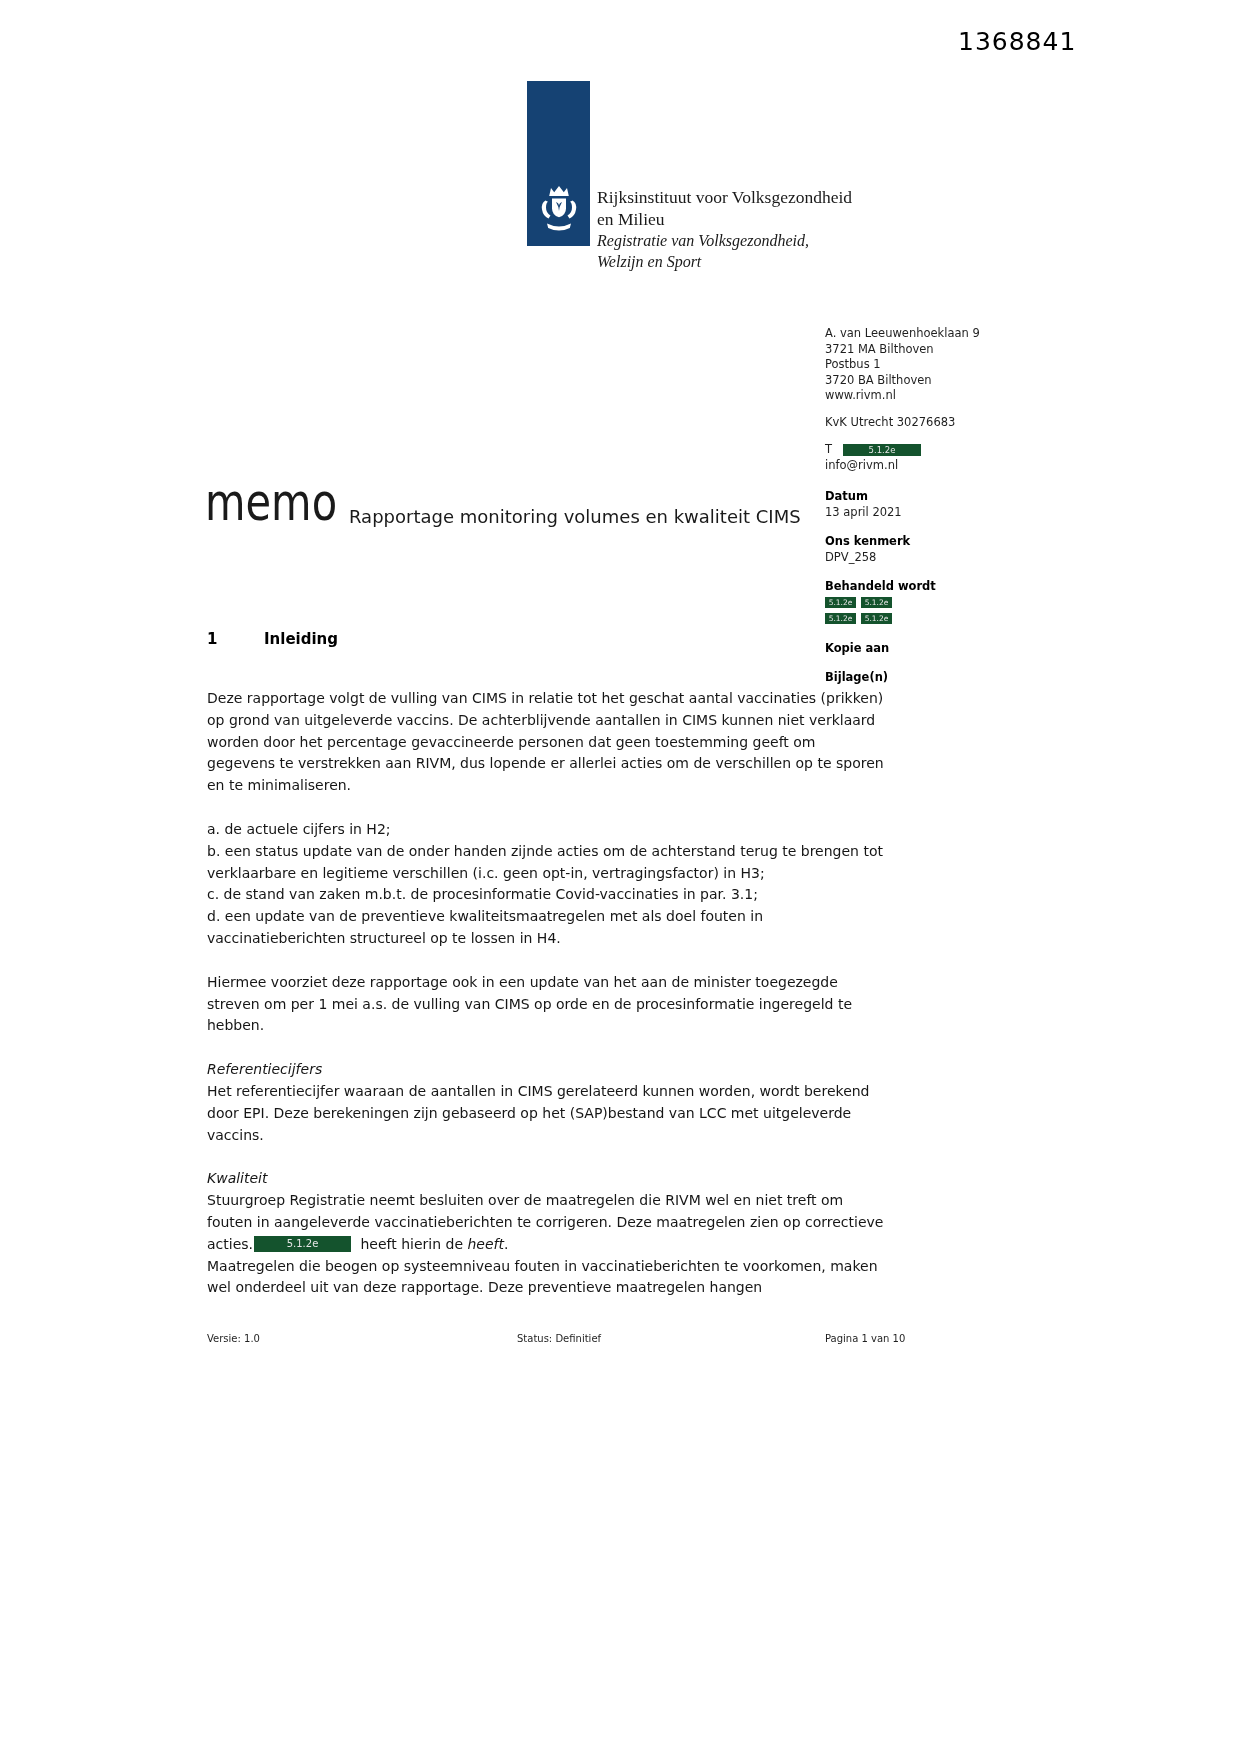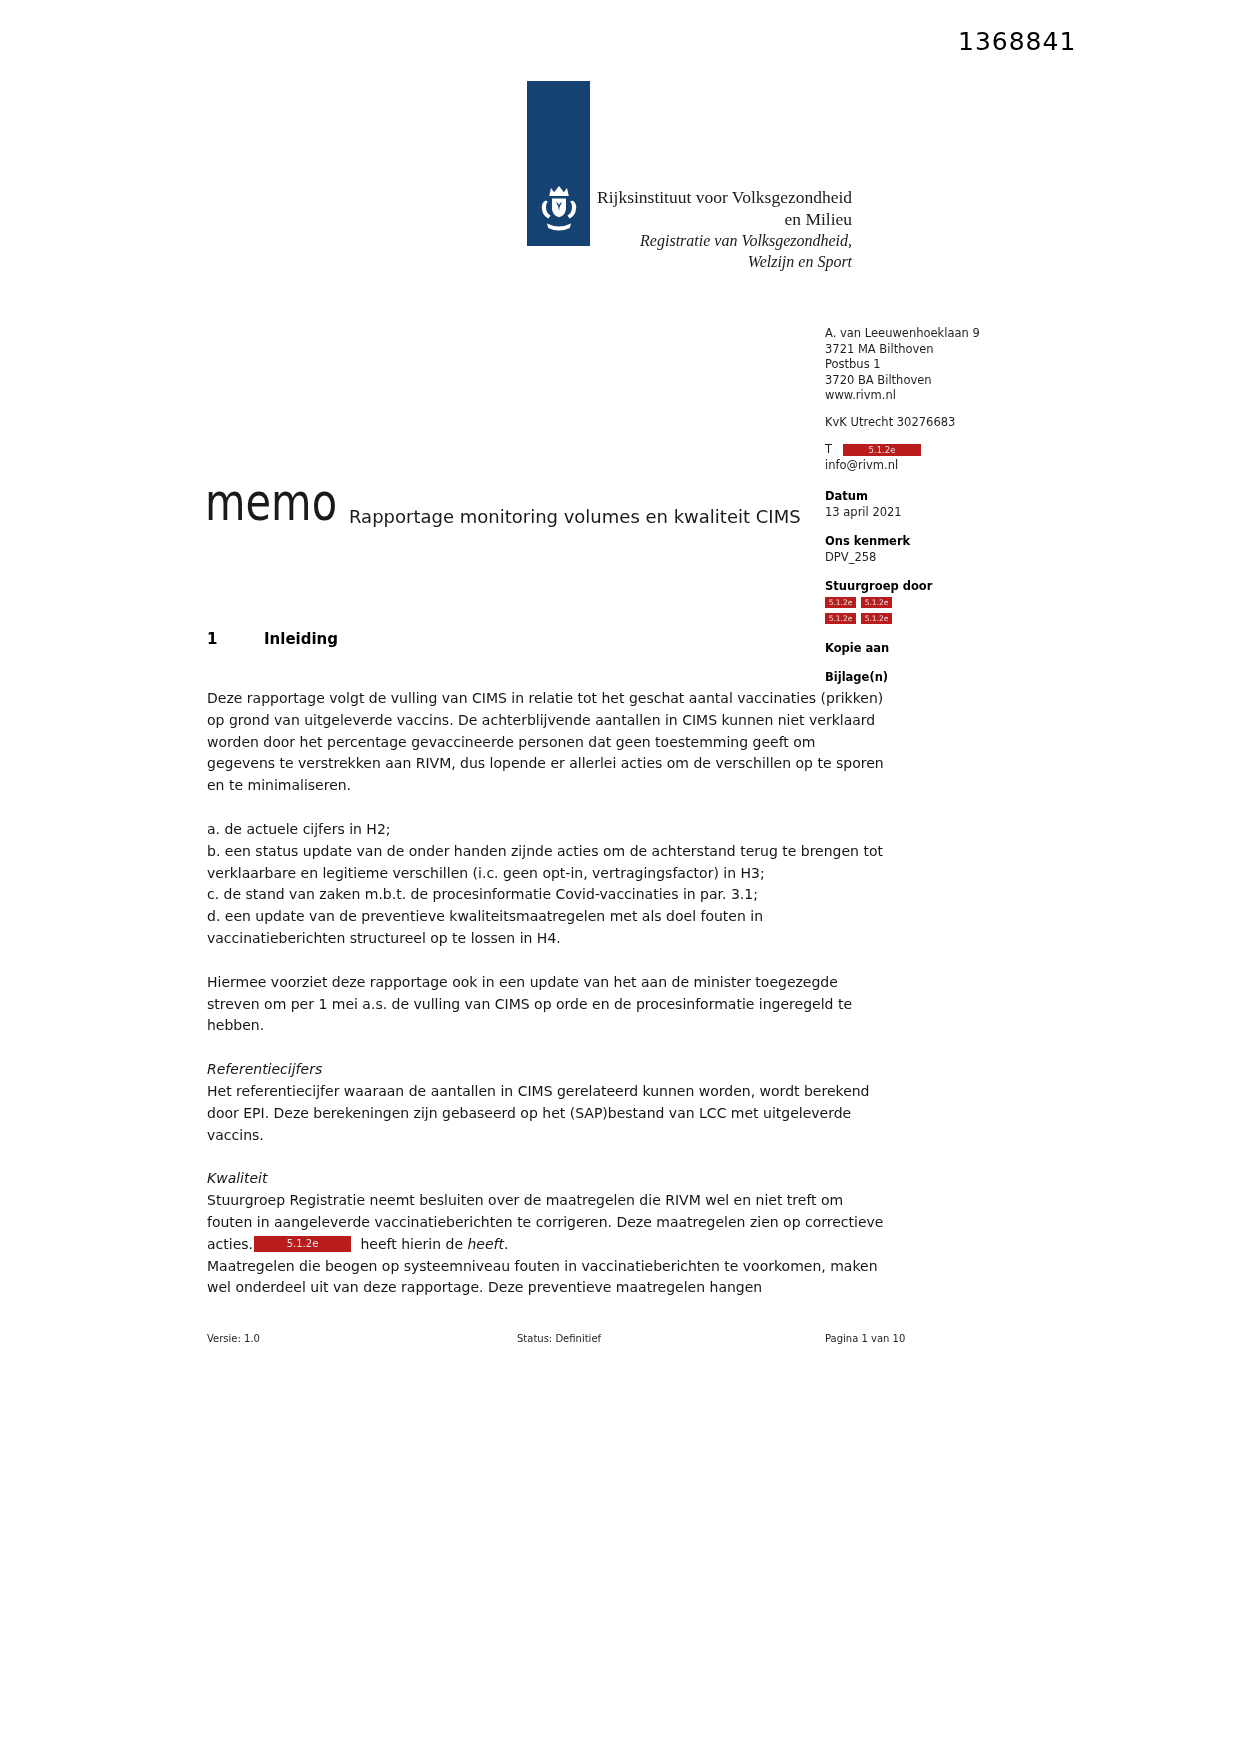--- a/index.html
+++ b/index.html
@@ -25,34 +25,33 @@
     position:absolute; left:527px; top:81px;
     width:63px; height:165px;
     background:#154273;
     display:flex; align-items:flex-end; justify-content:center;
     padding-bottom:9px;
   }
   .logo-textblock {
     position:absolute; left:597px; top:186px;
     font-family:"Liberation Serif","DejaVu Serif",serif;
     color:#1a1a1a;
-    text-align:right;
   }
   .logo-org { font-size:17.5px; line-height:22px; }
   .logo-ministry { font-size:16px; line-height:21px; font-style:italic; }
 
   
   .addr-block {
     position:absolute; left:825px; top:326px; width:190px;
     font-size:11.5px; line-height:15.5px; color:#1f1f1f;
   }
   .addr-gap { height:11px; }
   .phone-row { margin-top:12px; display:flex; align-items:center; }
   .redact {
-    display:inline-block; background:#b91c1c; color:#e6e6e6;
+    display:inline-block; background:#14532d; color:#e6e6e6;
     text-align:center; overflow:hidden; white-space:nowrap;
   }
   .redact.phone { width:78px; height:12px; font-size:8.5px; line-height:12px; margin-left:11px; }
   .redact.chip { width:31px; height:11px; font-size:7.5px; line-height:11px; margin-right:5px; }
   .redact.inline { width:97px; height:16px; font-size:10px; line-height:16px; vertical-align:-3px; margin:0 5px 0 1px; }
 
   
   .meta-block {
     position:absolute; left:825px; top:489px; width:190px;
     font-size:11.5px; line-height:15.5px; color:#1f1f1f;
@@ -140,21 +139,21 @@
   <div class="meta-block">
     <div class="meta-group">
       <div class="meta-label">Datum</div>
       <div>13 april 2021</div>
     </div>
     <div class="meta-group">
       <div class="meta-label">Ons kenmerk</div>
       <div>DPV_258</div>
     </div>
     <div class="meta-group">
-      <div class="meta-label">Stuurgroep door</div>
+      <div class="meta-label">Behandeld wordt</div>
       <div class="chips-row">
         <span class="redact chip">5.1.2e</span><span class="redact chip">5.1.2e</span>
       </div>
       <div class="chips-row">
         <span class="redact chip">5.1.2e</span><span class="redact chip">5.1.2e</span>
       </div>
     </div>
     <div class="meta-group">
       <div class="meta-label">Kopie aan</div>
     </div>

